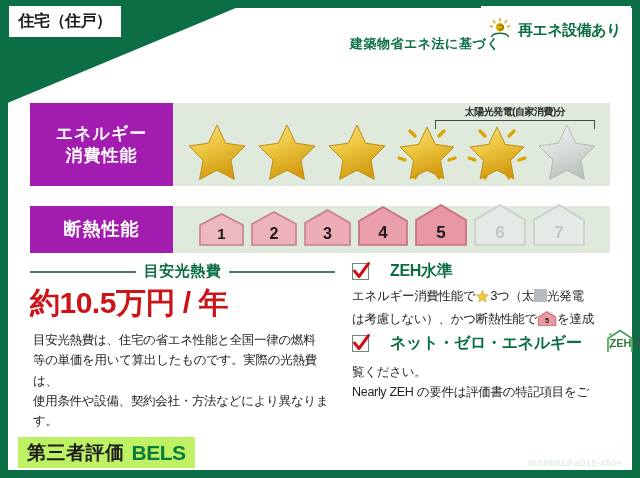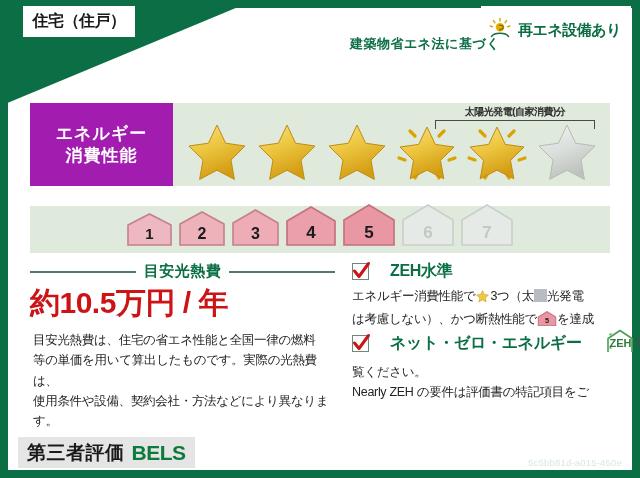--- a/index.html
+++ b/index.html
@@ -39,21 +39,20 @@
 
   
   .cat-tag {
     position: absolute;
     left: 9px; top: 6px;
     width: 112px; height: 31px;
     background: #ffffff;
     display: flex; align-items: center; justify-content: center;
     font-size: 16px; font-weight: bold; color: #1a1a1a;
     letter-spacing: -0.5px;
-    margin-left: 14px;
   }
 
   
   .reene-badge {
     position: absolute;
     right: 9px; top: 6px;
     height: 33px; padding: 16px 10px 0 6px;
     background: #ffffff;
     display: flex; align-items: center; gap: 5px;
   }
@@ -189,21 +188,21 @@
   .redact {
     display: inline-block; width: 13px; height: 13px;
     background: #b8bcc2; vertical-align: -2px;
   }
 
   
   .bels-box {
     position: absolute;
     left: 18px; bottom: 10px;
     height: 31px; padding: 0 9px;
-    background: #e5e5e5;
+    background: #bef264;
     display: flex; align-items: center; gap: 7px;
   }
   .bels-jp {
     font-size: 19px; font-weight: bold; color: #1a1a1a;
     letter-spacing: 0.5px;
   }
   .bels-en {
     font-size: 21px; font-weight: bold; color: #0b7a3c;
     letter-spacing: -0.5px;
   }
@@ -342,20 +341,21 @@
                 </linearGradient>
               </defs>
             <path d="M34 7 L42.6 25.2 L62 28 L48 42 L51.4 61.4 L34 52.2 L16.6 61.4 L20 42 L6 28 L25.4 25.2 Z" fill="url(#gB)" stroke="#b5bbb6" stroke-width="1"></path>
           </svg>
         </div>
       </div>
     </div>
   </div>
 
   <div class="row row-insul">
+    <div class="row-label">断熱性能</div>
     <div class="row-body">
       <div class="houses">
 
         <span class="hchip">
           <svg width="49" height="34" viewBox="0 0 49 34">
             <path d="M3 33 V13 L24.5 2 L46 13 V33 Z" fill="#eeb8c0" stroke="#c4808c" stroke-width="1.6"></path>
             <text x="24.5" y="27" text-anchor="middle" font-family="Liberation Sans, sans-serif" font-size="15" font-weight="bold" fill="#1a1a1a">1</text>
           </svg>
         </span>
 

